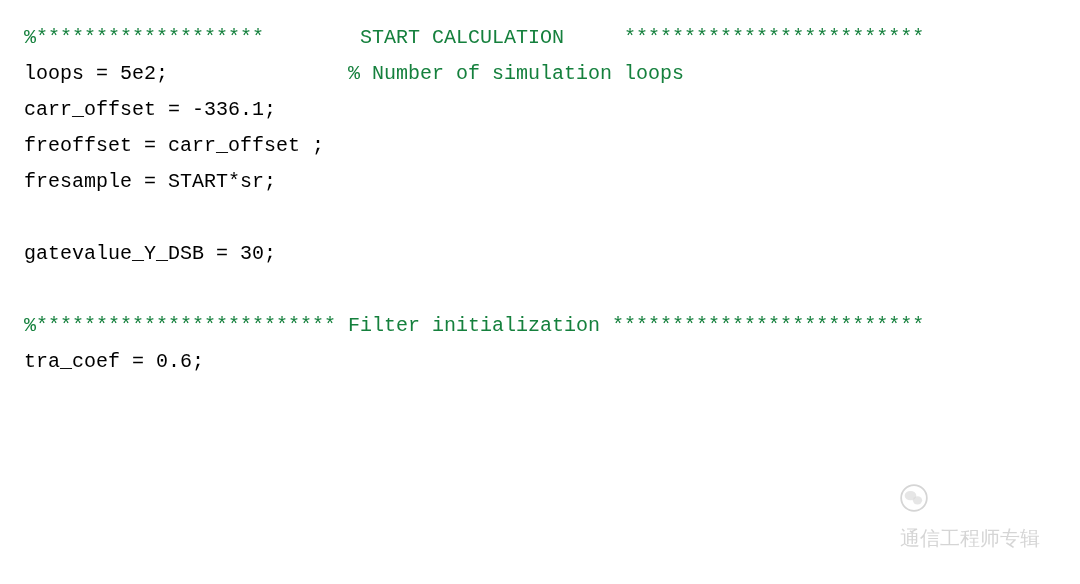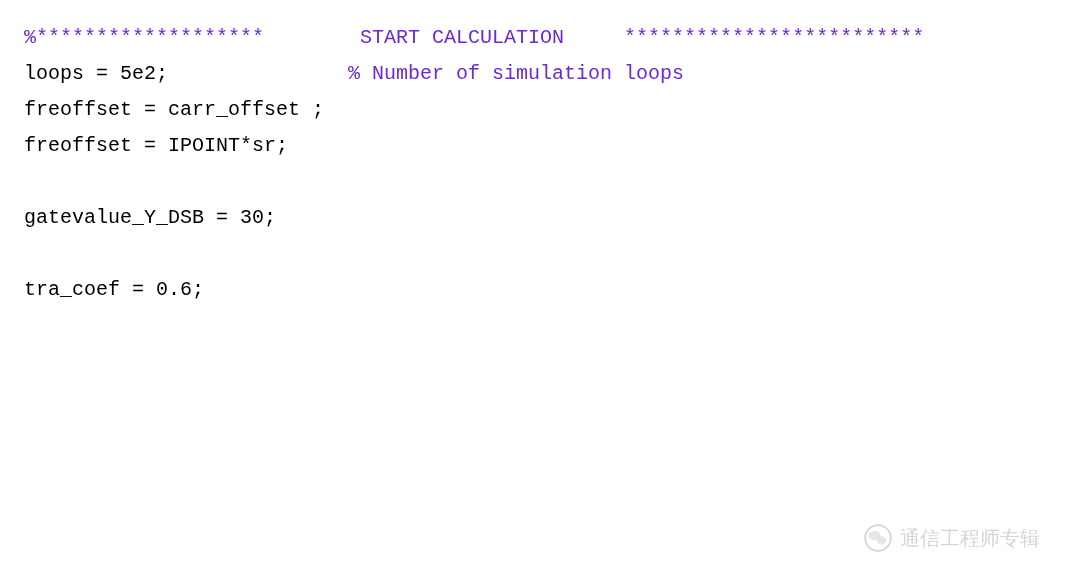--- a/index.html
+++ b/index.html
@@ -15,56 +15,58 @@
       font-size: 20px;
       line-height: 36px;
       padding: 20px 24px;
       position: relative;
       color: #000000;
     }
     .code-line {
       white-space: pre;
     }
     .comment {
-      color: #6d28d9;
+      color: #15803d;
     }
     .code {
       color: #000000;
     }
     .watermark {
       position: absolute;
       bottom: 28px;
       right: 40px;
       display: flex;
-      align-items: center;
       gap: 8px;
       opacity: 0.35;
       font-family: "Microsoft YaHei", sans-serif;
       font-size: 20px;
       color: #888888;
+      flex-direction: column;
     }
     .watermark-icon {
       width: 28px;
       height: 28px;
       display: inline-flex;
       align-items: center;
       justify-content: center;
     }
   </style>
 </head>
 <body>
 
 <div id="code-container">
     <div class="code-line"><span class="comment">%*******************        START CALCULATION     *************************</span></div>
     <div class="code-line"><span class="code">loops = 5e2;               </span><span class="comment">% Number of simulation loops</span></div>
+    <div class="code-line"><span class="code">carr_offset = -336.1;</span></div>
     <div class="code-line"><span class="code">freoffset = carr_offset ;</span></div>
-    <div class="code-line"><span class="code">freoffset = IPOINT*sr;</span></div>
+    <div class="code-line"><span class="code">fresample = START*sr;</span></div>
     <div class="code-line">&nbsp;</div>
     <div class="code-line"><span class="code">gatevalue_Y_DSB = 30;</span></div>
     <div class="code-line">&nbsp;</div>
+    <div class="code-line"><span class="comment">%************************* Filter initialization **************************</span></div>
     <div class="code-line"><span class="code">tra_coef = 0.6;</span></div>
   </div>
 
 <div class="watermark">
   <span class="watermark-icon">
     <svg viewBox="0 0 24 24" width="28" height="28" fill="#888888">
       <circle cx="12" cy="12" r="11" fill="none" stroke="#888888" stroke-width="1.5"></circle>
       <ellipse cx="9" cy="10" rx="5" ry="4" fill="#888888" opacity="0.6"></ellipse>
       <ellipse cx="15" cy="14" rx="4" ry="3.5" fill="#888888" opacity="0.6"></ellipse>
     </svg>

